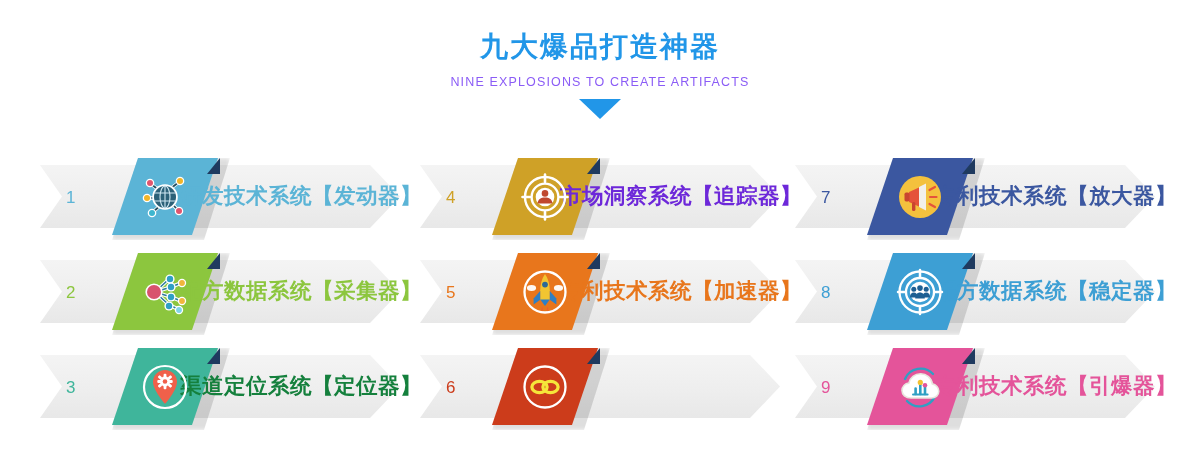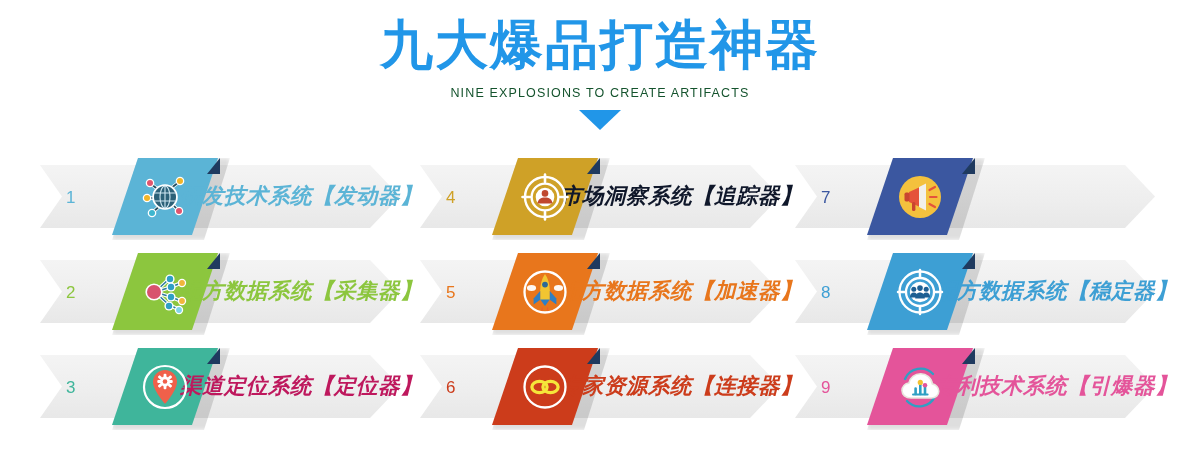--- a/index.html
+++ b/index.html
@@ -7,22 +7,22 @@
     width: 1200px; height: 460px;
     background: #ffffff;
     font-family: "Liberation Sans", "DejaVu Sans", sans-serif;
     overflow: hidden;
   }
   #canvas { position: relative; width: 1200px; height: 460px; }
 
   
   .header { position: absolute; top: 0; left: 0; width: 1200px; text-align: center; }
   .title {
-    margin-top: 16px;
-    font-size: 53px;
+    margin-top: 32px;
+    font-size: 28px;
     font-weight: bold;
     letter-spacing: 2px;
     color: #2196e8;
     line-height: 1.1;
   }
   .subtitle {
     margin-top: 12px;
     font-size: 12.5px;
     letter-spacing: 1.15px;
     color: #808080;
@@ -99,42 +99,41 @@
   .label {
     position: absolute;
     left: 140px; top: 50%;
     transform: translateY(-50%);
     font-size: 21.5px;
     font-weight: bold;
     letter-spacing: 0.5px;
     white-space: nowrap;
     z-index: 5;
     line-height: 1;
-    font-style: italic;
   }
 
   
   .icon-wrap {
     position: absolute;
     left: 50%; top: 50%;
     transform: translate(-50%, -50%);
     width: 54px; height: 54px;
     z-index: 6;
     pointer-events: none;
   }
   .icon-wrap svg { display: block; width: 54px; height: 54px; }
 </style>
 </head>
 <body>
 
 <div id="canvas">
 
   <div class="header">
     <div class="title" style="color: rgb(33, 150, 232);">九大爆品打造神器</div>
-    <div class="subtitle" style="color: #14532d;">NINE EXPLOSIONS TO CREATE ARTIFACTS</div>
+    <div class="subtitle" style="color: #8b5cf6;">NINE EXPLOSIONS TO CREATE ARTIFACTS</div>
     <div class="arrow-down" style="border-top-color: rgb(33, 150, 232);"></div>
   </div>
 
   <div class="grid">
 
     <div class="col c1">
 
       <div class="row r1">
         <div class="band"></div>
         <div class="num" style="color: rgb(91, 180, 214);">1</div>
@@ -222,21 +221,21 @@
               <rect x="19.3" y="20.1" width="4" height="2.8" rx="1"></rect>
               <rect x="30.7" y="20.1" width="4" height="2.8" rx="1"></rect>
               <rect x="20.6" y="15.4" width="2.8" height="4" rx="1" transform="rotate(-45 22 17.4)"></rect>
               <rect x="30.6" y="23.6" width="2.8" height="4" rx="1" transform="rotate(-45 32 25.6)"></rect>
               <rect x="30.6" y="15.4" width="2.8" height="4" rx="1" transform="rotate(45 32 17.4)"></rect>
               <rect x="20.6" y="23.6" width="2.8" height="4" rx="1" transform="rotate(45 22 25.6)"></rect>
             </g>
             <circle cx="27" cy="21.5" r="2.3" fill="#f0604a"></circle>
           </svg>
         </div>
-        <div class="label" style="color: #be185d;">渠道定位系统【定位器】</div>
+        <div class="label" style="color: #15803d;">渠道定位系统【定位器】</div>
       </div>
     </div>
 
     <div class="col c2">
 
       <div class="row r1">
         <div class="band"></div>
         <div class="num" style="color: rgb(207, 161, 39);">4</div>
         <div class="ribbon-shadow"></div>
         <div class="ribbon" style="background: rgb(207, 161, 39);"></div>
@@ -248,21 +247,21 @@
             <g stroke="#ffffff" stroke-width="2.6" stroke-linecap="round">
               <path d="M27 4.5 V12 M27 42 V49.5 M4.5 27 H12 M42 27 H49.5"></path>
             </g>
             <circle cx="27" cy="27" r="9.3" fill="#ffffff"></circle>
             <g fill="#c0482f">
               <circle cx="27" cy="23.4" r="3.3"></circle>
               <path d="M19.6 33.6 C19.6 29.3 22.9 27.4 27 27.4 C31.1 27.4 34.4 29.3 34.4 33.6 Z"></path>
             </g>
           </svg>
         </div>
-        <div class="label" style="color: #0f172a;">市场洞察系统【追踪器】</div>
+        <div class="label" style="color: #6d28d9;">市场洞察系统【追踪器】</div>
       </div>
 
       <div class="row r2">
         <div class="band"></div>
         <div class="num" style="color: rgb(232, 118, 28);">5</div>
         <div class="ribbon-shadow"></div>
         <div class="ribbon" style="background: rgb(232, 118, 28);"></div>
         <div class="fold" style="left: 167px; right: auto; border-bottom-color: rgb(31, 58, 95);"></div>
         <div class="icon-wrap" style="left:125px;">
           <svg viewBox="0 0 54 54">
@@ -276,39 +275,38 @@
             <path d="M22.2 26 L15.6 33.6 L15.6 39.6 L22.2 34.8 Z" fill="#2f7fc4"></path>
             <path d="M31.8 26 L38.4 33.6 L38.4 39.6 L31.8 34.8 Z" fill="#2f7fc4"></path>
             <path d="M22.2 34.5 L27 41 L31.8 34.5 Z" fill="#2f7fc4"></path>
             <circle cx="27" cy="19.6" r="2.9" fill="#2c6a96"></circle>
             <g fill="#f05a32">
               <path d="M24.3 41.8 q1.1 2.4 0 4.4 q-1.6-1.6 0-4.4 Z"></path>
               <path d="M29.7 41.8 q1.1 2.4 0 4.4 q-1.6-1.6 0-4.4 Z"></path>
             </g>
           </svg>
         </div>
-        <div class="label" style="color: rgb(232, 118, 28);">配方数据系统【加速器】</div>
+        <div class="label" style="color: rgb(232, 118, 28);">专利技术系统【加速器】</div>
       </div>
 
       <div class="row r3">
         <div class="band"></div>
         <div class="num" style="color: rgb(204, 60, 27);">6</div>
         <div class="ribbon-shadow"></div>
         <div class="ribbon" style="background: rgb(204, 60, 27);"></div>
         <div class="fold" style="left: 167px; right: auto; border-bottom-color: rgb(31, 58, 95);"></div>
         <div class="icon-wrap" style="left:125px;">
           <svg viewBox="0 0 54 54">
             <circle cx="27" cy="27" r="20.5" fill="none" stroke="#ffffff" stroke-width="2.3"></circle>
             <g fill="none" stroke="#f5e63a" stroke-width="3.3">
               <ellipse cx="21.5" cy="27" rx="7.6" ry="5.6"></ellipse>
               <ellipse cx="32.5" cy="27" rx="7.6" ry="5.6"></ellipse>
             </g>
           </svg>
         </div>
-        <div class="label" style="color: rgb(204, 60, 27);">专家资源系统【连接器】</div>
       </div>
     </div>
 
     <div class="col c3">
 
       <div class="row r1">
         <div class="band"></div>
         <div class="num" style="color: rgb(59, 87, 160);">7</div>
         <div class="ribbon-shadow"></div>
         <div class="ribbon" style="background: rgb(59, 87, 160);"></div>
@@ -318,20 +316,21 @@
             <circle cx="27" cy="27" r="21" fill="#f4c13d"></circle>
             <path d="M16 22 L26 17.5 L26 36.5 L16 32 Z" fill="#e5533a"></path>
             <rect x="11.5" y="22.6" width="5" height="8.8" rx="1.6" fill="#c94530"></rect>
             <path d="M26 17 L33 13.5 L33 40.5 L26 37 Z" fill="#f2f0ea"></path>
             <g stroke="#e5533a" stroke-width="2.2" stroke-linecap="round">
               <path d="M36.5 20 L42 17 M37 27 L43.5 27 M36.5 34 L42 37"></path>
             </g>
             <rect x="19" y="32" width="3.4" height="9" rx="1.6" fill="#c94530"></rect>
           </svg>
         </div>
+        <div class="label" style="color: rgb(59, 87, 160);">专利技术系统【放大器】</div>
       </div>
 
       <div class="row r2">
         <div class="band"></div>
         <div class="num" style="color: rgb(61, 159, 212);">8</div>
         <div class="ribbon-shadow"></div>
         <div class="ribbon" style="background: rgb(61, 159, 212);"></div>
         <div class="fold" style="left: 167px; right: auto; border-bottom-color: rgb(31, 58, 95);"></div>
         <div class="icon-wrap" style="left:125px;">
           <svg viewBox="0 0 54 54">

